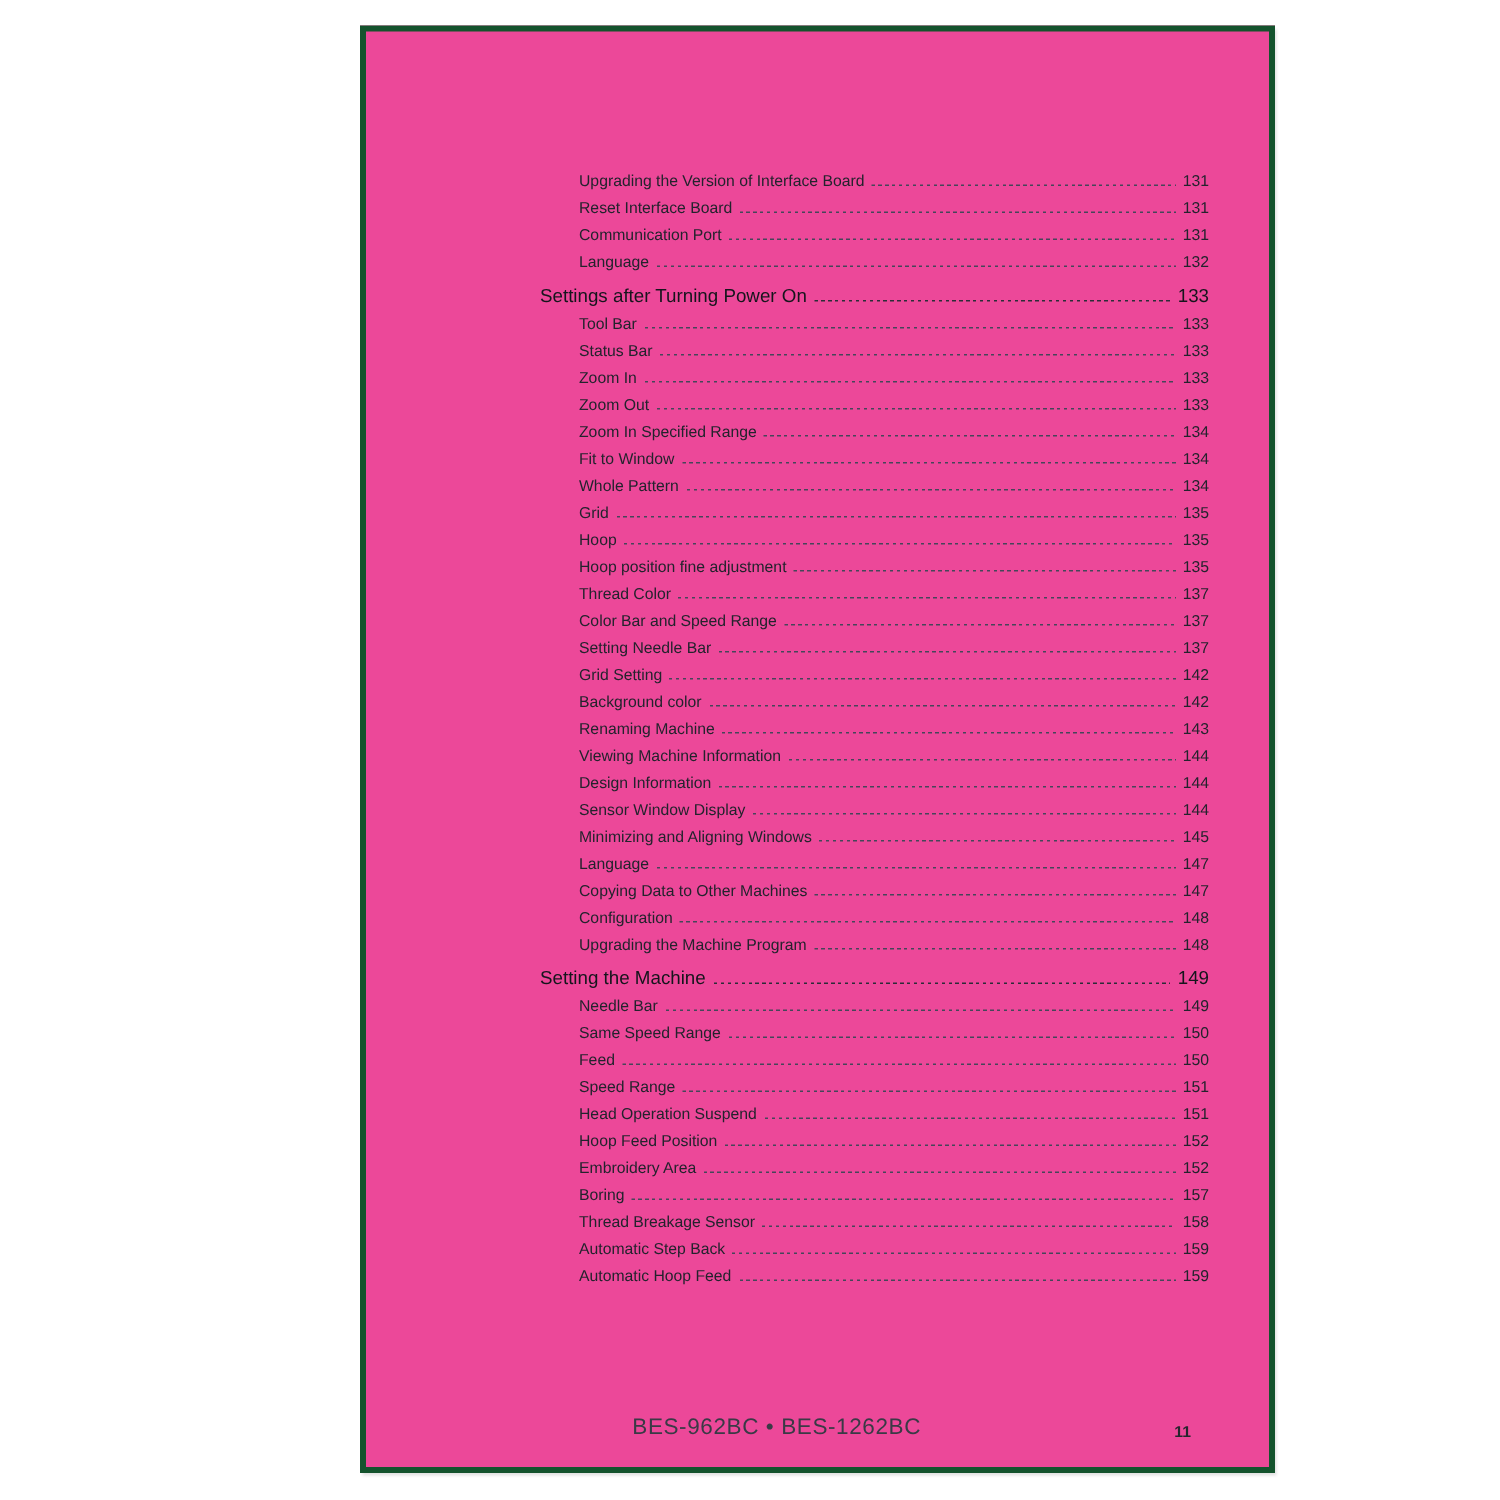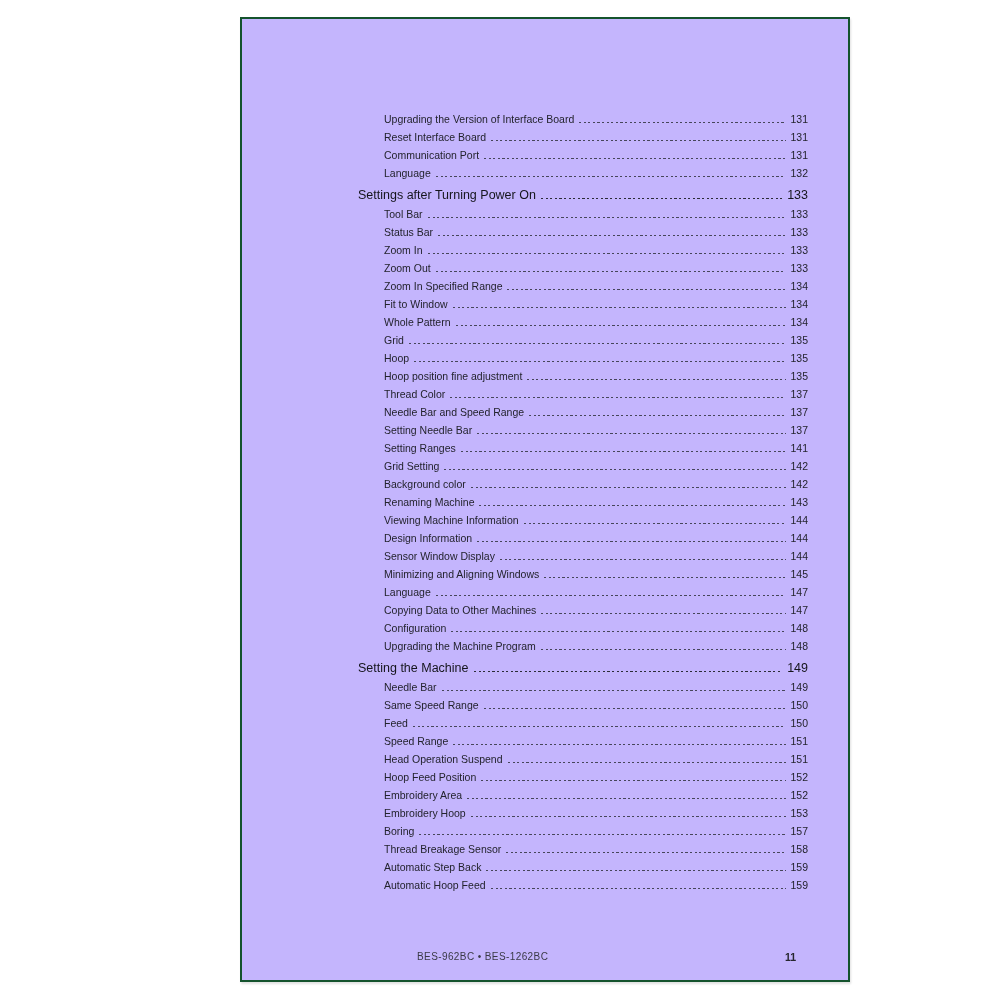--- a/index.html
+++ b/index.html
@@ -9,22 +9,22 @@
     font-family: "Liberation Sans", "DejaVu Sans", sans-serif;
     overflow: hidden;
   }
   .canvas { position: relative; width: 1000px; height: 1000px; }
 
   
   .sheet {
     position: absolute;
     left: 240px; top: 17px;
     width: 610px; height: 965px;
-    background: #c4b5fd;
-    border: 2px solid #14532d;
+    background: #ec4899;
+    border: 4px solid #14532d;
     box-shadow: 1px 2px 2px rgba(0,0,0,0.12);
   }
 
   
   .toc {
     position: absolute;
     left: 116px; right: 40px;
     top: 94px;
   }
   .toc-row {
@@ -57,22 +57,22 @@
     background-image: repeating-linear-gradient(90deg, #2c2c38 0 2.2px, transparent 2.2px 4.6px);
     margin-right: 5px;
   }
   .toc-page { text-align: center; }
 
   
   .footer-models {
     position: absolute;
     left: 175px; width: 195px;
     bottom: 18px;
-    text-align: left;
-    font-size: 10px;
+    text-align: right;
+    font-size: 15px;
     letter-spacing: 0.4px;
     color: #3a3a46;
   }
   .footer-pageno {
     position: absolute;
     right: 52px;
     bottom: 17px;
     font-size: 10.5px;
     font-weight: bold;
     color: #26262e;
@@ -159,33 +159,28 @@
           <span class="toc-label">Hoop position fine adjustment</span>
           <span class="leader"></span>
           <span class="toc-page">135</span>
         </div>
         <div class="toc-row sub">
           <span class="toc-label">Thread Color</span>
           <span class="leader"></span>
           <span class="toc-page">137</span>
         </div>
         <div class="toc-row sub">
-          <span class="toc-label">Needle Bar and Speed Range</span>
+          <span class="toc-label">Color Bar and Speed Range</span>
           <span class="leader"></span>
           <span class="toc-page">137</span>
         </div>
         <div class="toc-row sub">
           <span class="toc-label">Setting Needle Bar</span>
           <span class="leader"></span>
           <span class="toc-page">137</span>
-        </div>
-        <div class="toc-row sub">
-          <span class="toc-label">Setting Ranges</span>
-          <span class="leader"></span>
-          <span class="toc-page">141</span>
         </div>
         <div class="toc-row sub">
           <span class="toc-label">Grid Setting</span>
           <span class="leader"></span>
           <span class="toc-page">142</span>
         </div>
         <div class="toc-row sub">
           <span class="toc-label">Background color</span>
           <span class="leader"></span>
           <span class="toc-page">142</span>
@@ -269,25 +264,20 @@
           <span class="toc-label">Hoop Feed Position</span>
           <span class="leader"></span>
           <span class="toc-page">152</span>
         </div>
         <div class="toc-row sub">
           <span class="toc-label">Embroidery Area</span>
           <span class="leader"></span>
           <span class="toc-page">152</span>
         </div>
         <div class="toc-row sub">
-          <span class="toc-label">Embroidery Hoop</span>
-          <span class="leader"></span>
-          <span class="toc-page">153</span>
-        </div>
-        <div class="toc-row sub">
           <span class="toc-label">Boring</span>
           <span class="leader"></span>
           <span class="toc-page">157</span>
         </div>
         <div class="toc-row sub">
           <span class="toc-label">Thread Breakage Sensor</span>
           <span class="leader"></span>
           <span class="toc-page">158</span>
         </div>
         <div class="toc-row sub">

